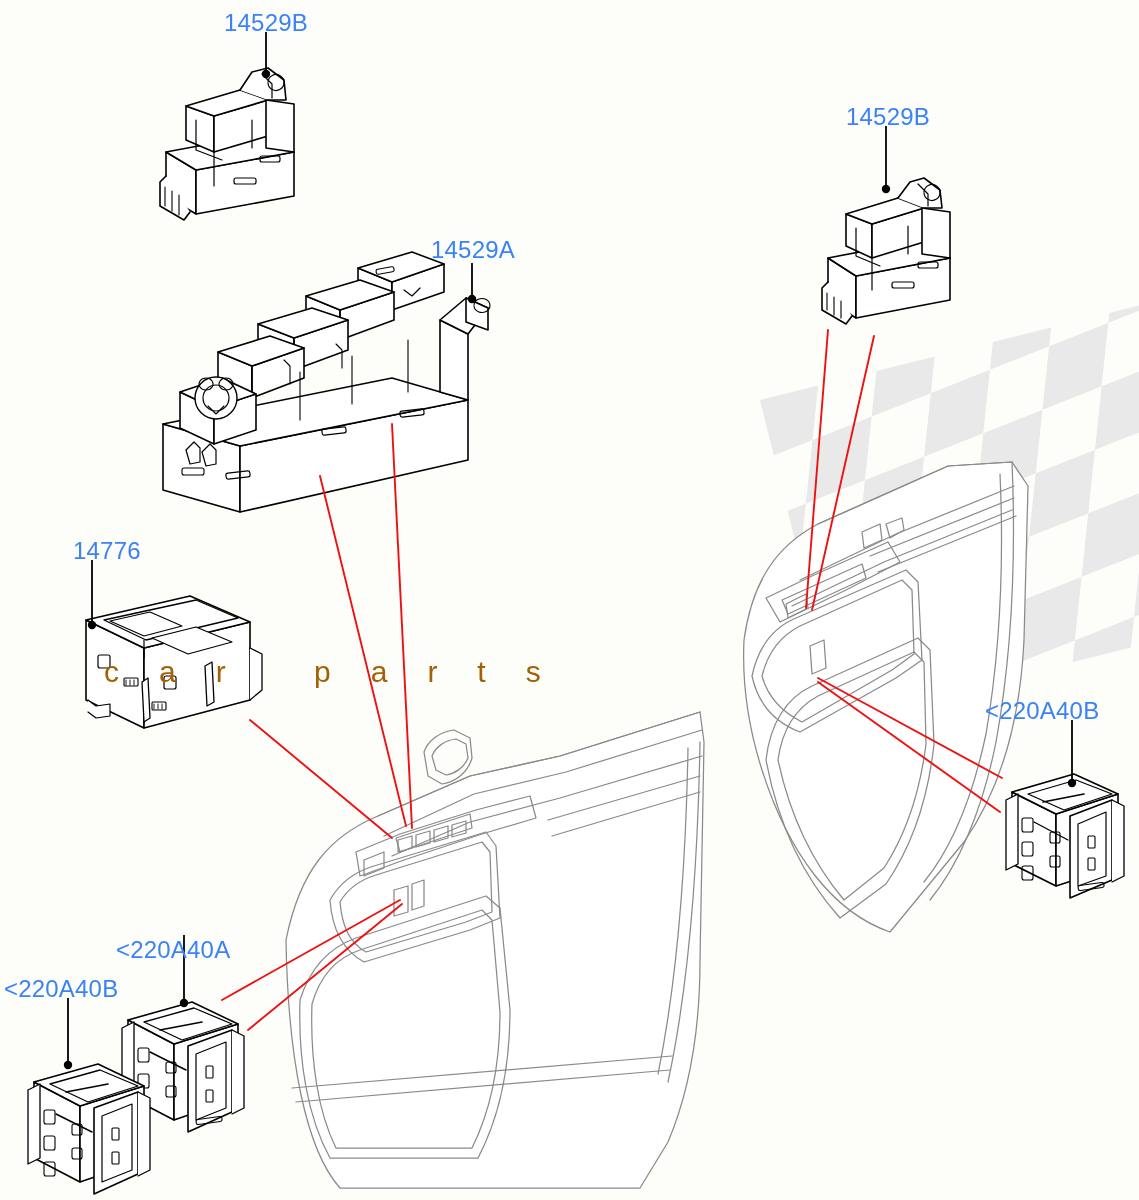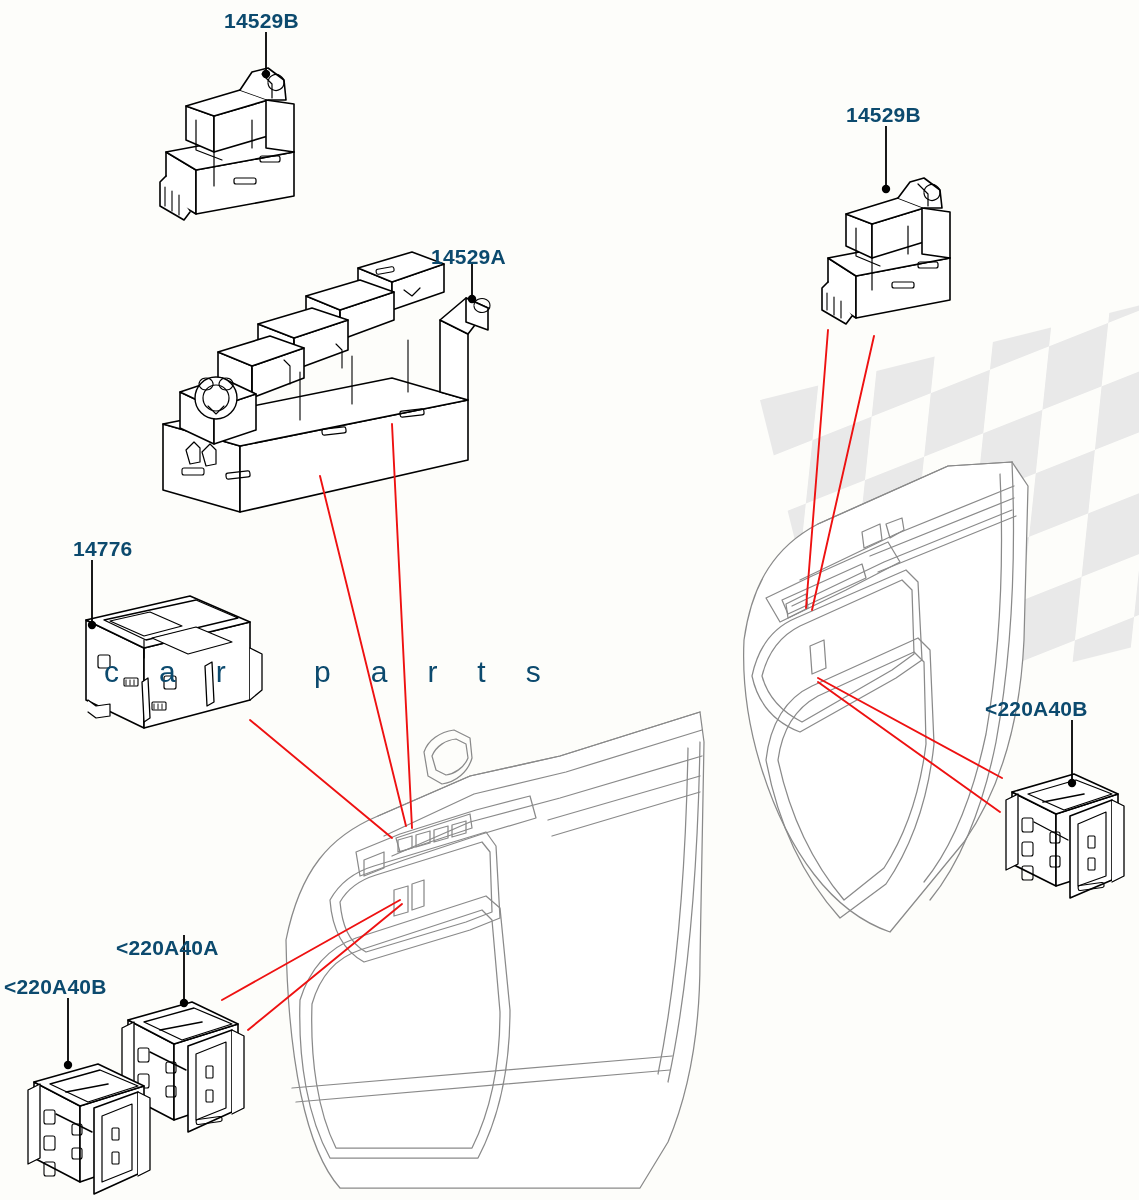--- a/index.html
+++ b/index.html
@@ -16,44 +16,44 @@
     font-family: "Liberation Sans", sans-serif;
   }
   #artboard {
     position: absolute;
     inset: 0;
     width: 1139px;
     height: 1200px;
   }
   .label {
     position: absolute;
-    color: #0c4a6e;
+    color: #3b82f6;
     font-family: "Liberation Sans", sans-serif;
-    font-size: 21px;
-    font-weight: 700;
+    font-size: 24px;
+    font-weight: 400;
     letter-spacing: 0.2px;
     white-space: nowrap;
     user-select: none;
   }
   .wm-main {
     position: absolute;
     font-family: "Liberation Sans", sans-serif;
     font-size: 176px;
     font-weight: 700;
     color: #f6d5d8;
     letter-spacing: -2px;
     white-space: nowrap;
     user-select: none;
   }
   .wm-sub {
     position: absolute;
     font-family: "Liberation Sans", sans-serif;
     font-size: 30px;
     font-weight: 400;
-    color: #0c4a6e;
+    color: #a16207;
     letter-spacing: 40px;
     white-space: nowrap;
     user-select: none;
   }
 </style>
 </head>
 <body>
 
 <div id="page">
 
@@ -412,21 +412,21 @@
         <line x1="68" y1="998" x2="68" y2="1062"></line>
         <circle cx="68" cy="1065" r="4.2" fill="#000" stroke="none"></circle>
       </g>
     </g>
   </svg>
 
   <div class="wm-sub" style="left:104px; top:655px;">car parts</div>
 
   <div class="label" style="left:224px; top:9px;">14529B</div>
 
-  <div class="label" style="left:431px; top:245px;">14529A</div>
+  <div class="label" style="left:431px; top:236px;">14529A</div>
 
   <div class="label" style="left:846px; top:103px;">14529B</div>
 
   <div class="label" style="left:73px; top:537px;">14776</div>
 
   <div class="label" style="left:985px; top:697px;">&lt;220A40B</div>
 
   <div class="label" style="left:116px; top:936px;">&lt;220A40A</div>
 
   <div class="label" style="left:4px; top:975px;">&lt;220A40B</div>

